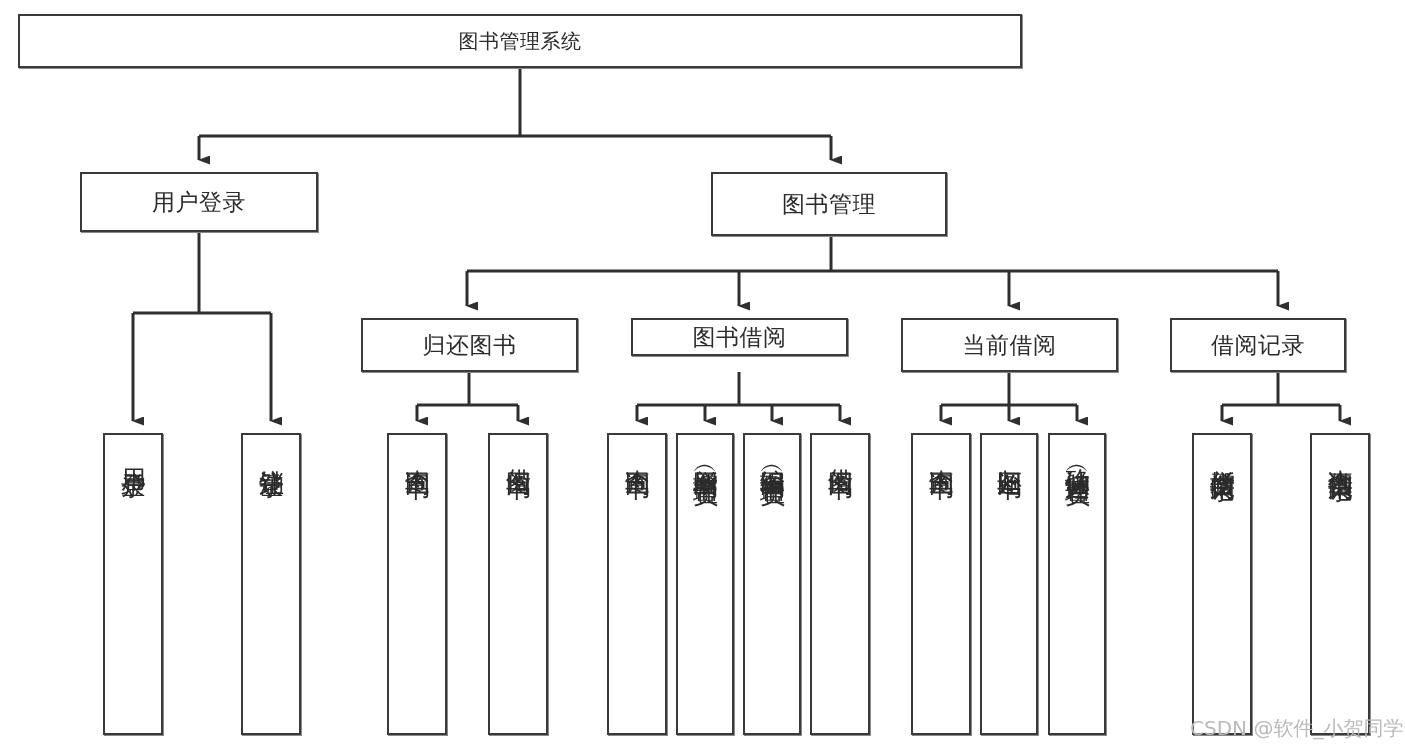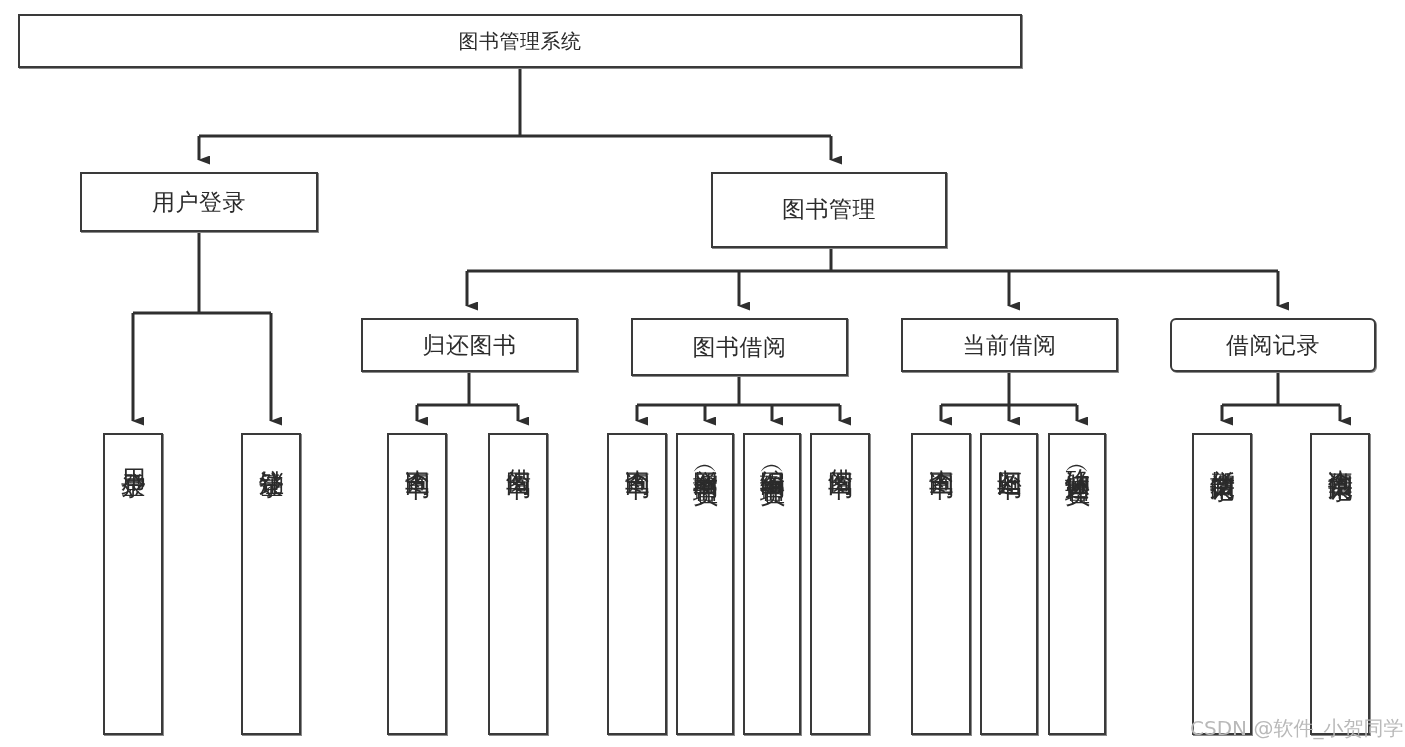--- a/index.html
+++ b/index.html
@@ -113,34 +113,34 @@
     </g>
   </svg>
 
   <div class="node h-node root" style="left:18px;top:14px;width:1004px;height:54px;">
     <span class="lbl">图书管理系统</span>
   </div>
 
   <div class="node h-node" style="left:80px;top:172px;width:238px;height:60px;">
     <span class="lbl">用户登录</span>
   </div>
-  <div class="node h-node" style="left:711px;top:172px;width:236px;height:76px;font-family:Liberation Serif, serif;">
+  <div class="node h-node" style="left:711px;top:172px;width:236px;height:64px;">
     <span class="lbl">图书管理</span>
   </div>
 
   <div class="node h-node" style="left:361px;top:318px;width:217px;height:54px;">
     <span class="lbl">归还图书</span>
   </div>
-  <div class="node h-node" style="left:631px;top:318px;width:217px;height:58px;">
+  <div class="node h-node" style="left:631px;top:318px;width:217px;height:38px;">
     <span class="lbl">图书借阅</span>
   </div>
   <div class="node h-node" style="left:901px;top:318px;width:217px;height:54px;">
     <span class="lbl">当前借阅</span>
   </div>
-  <div class="node h-node" style="left:1170px;top:318px;width:206px;height:54px;border-radius:6px;">
+  <div class="node h-node" style="left:1170px;top:318px;width:176px;height:54px;">
     <span class="lbl">借阅记录</span>
   </div>
 
   <div class="node leaf" style="left:103px;top:433px;width:60px;height:302px;">
     <span class="lbl">用户登录</span>
   </div>
   <div class="node leaf" style="left:241px;top:433px;width:60px;height:302px;">
     <span class="lbl">注销登录</span>
   </div>
 

